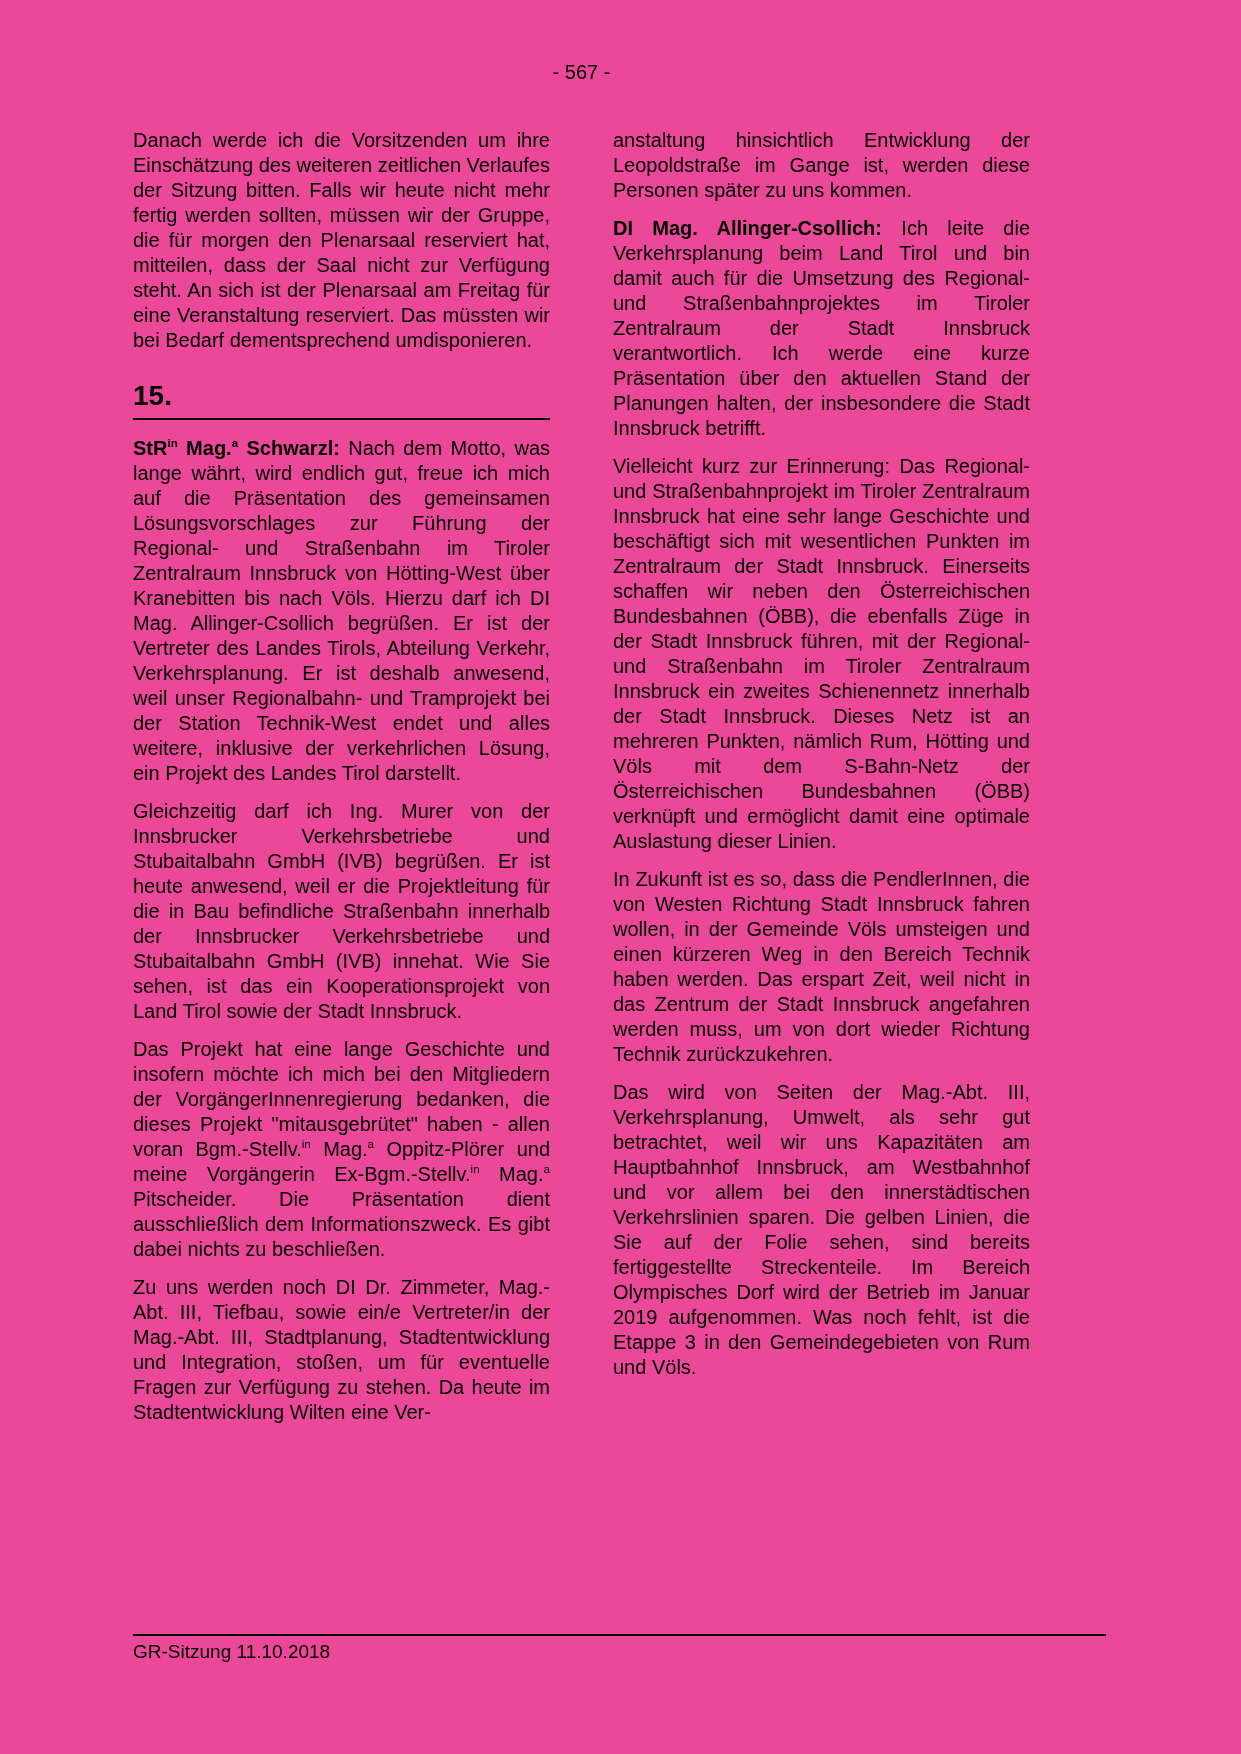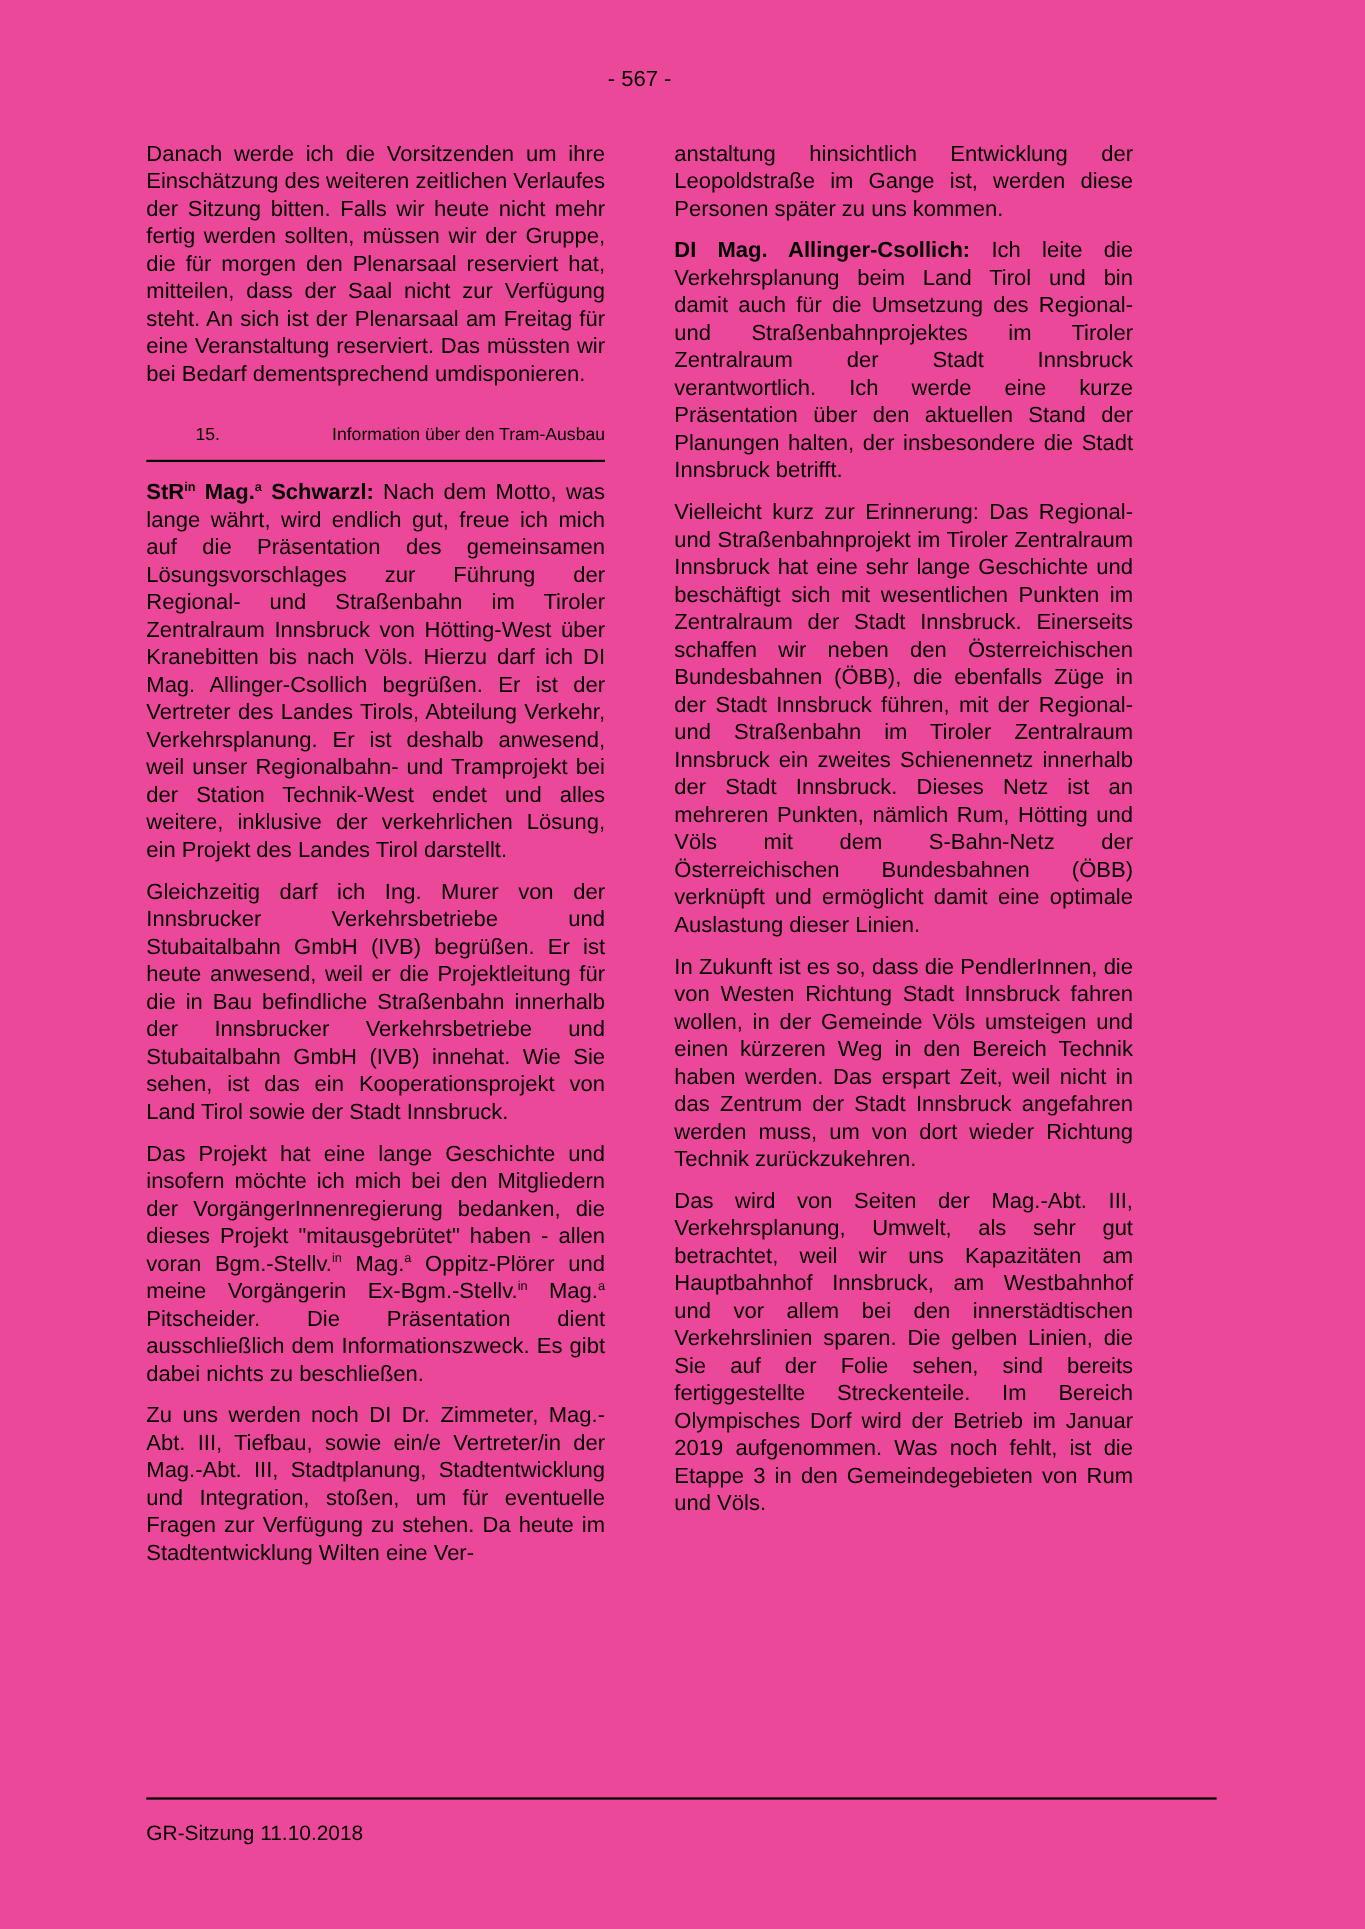--- a/index.html
+++ b/index.html
@@ -45,56 +45,54 @@
     text-align: justify;
   }
   .bold { font-weight: bold; margin-top: 16px; }
   sup.seg-sup {
     font-size: 0.58em;
     line-height: 0;
     vertical-align: super;
   }
   .heading-block {
     display: flex;
-    font-weight: normal;
-    font-size: 16px;
+    font-weight: bold;
+    font-size: 28px;
     line-height: 25px;
     border-bottom: 2px solid #000000;
     padding-bottom: 10px;
     margin: 30px 0 16px 0;
-    text-align: right;
   }
   .heading-num { flex: 0 0 67px; }
   .heading-title { flex: 1 1 auto; }
   .footer {
     position: absolute;
     left: 133px;
     top: 1634px;
     width: 973px;
     border-top: 2px solid #000000;
-    padding-top: 20px;
+    padding-top: 4px;
   }
   .footer-text {
     font-size: 19px;
     line-height: 24px;
   }
 </style>
 </head>
 <body>
 
 <div class="page">
 
   <div class="page-number">- 567 -</div>
 
   <div class="columns">
     <div class="col" id="col-0">
         <p class="para"><span>Danach werde ich die Vorsitzenden um ihre Einschätzung des weiteren zeitlichen Verlaufes der Sitzung bitten. Falls wir heute nicht mehr fertig werden sollten, müssen wir der Gruppe, die für morgen den Plenarsaal reserviert hat, mitteilen, dass der Saal nicht zur Verfügung steht. An sich ist der Plenarsaal am Freitag für eine Veranstaltung reserviert. Das müssten wir bei Bedarf dementsprechend umdisponieren.</span></p>
         <div class="heading-block">
           <span class="heading-num">15.</span>
-          <span class="heading-title">Information über den Tram-Ausbau</span>
         </div>
         <p class="para"><span class="bold">StR</span><sup class="seg-sup bold">in</sup><span class="bold"> Mag.</span><sup class="seg-sup bold">a</sup><span class="bold"> Schwarzl:</span><span> Nach dem Motto, was lange währt, wird endlich gut, freue ich mich auf die Präsentation des gemeinsamen Lösungsvorschlages zur Führung der Regional- und Straßenbahn im Tiroler Zentralraum Innsbruck von Hötting-West über Kranebitten bis nach Völs. Hierzu darf ich DI Mag. Allinger-Csollich begrüßen. Er ist der Vertreter des Landes Tirols, Abteilung Verkehr, Verkehrsplanung. Er ist deshalb anwesend, weil unser Regionalbahn- und Tramprojekt bei der Station Technik-West endet und alles weitere, inklusive der verkehrlichen Lösung, ein Projekt des Landes Tirol darstellt.</span></p>
         <p class="para"><span>Gleichzeitig darf ich Ing. Murer von der Innsbrucker Verkehrsbetriebe und Stubaitalbahn GmbH (IVB) begrüßen. Er ist heute anwesend, weil er die Projektleitung für die in Bau befindliche Straßenbahn innerhalb der Innsbrucker Verkehrsbetriebe und Stubaitalbahn GmbH (IVB) innehat. Wie Sie sehen, ist das ein Kooperationsprojekt von Land Tirol sowie der Stadt Innsbruck.</span></p>
         <p class="para"><span>Das Projekt hat eine lange Geschichte und insofern möchte ich mich bei den Mitgliedern der VorgängerInnenregierung bedanken, die dieses Projekt "mitausgebrütet" haben - allen voran Bgm.-Stellv.</span><sup class="seg-sup">in</sup><span> Mag.</span><sup class="seg-sup">a</sup><span> Oppitz-Plörer und meine Vorgängerin Ex-Bgm.-Stellv.</span><sup class="seg-sup">in</sup><span> Mag.</span><sup class="seg-sup">a</sup><span> Pitscheider. Die Präsentation dient ausschließlich dem Informationszweck. Es gibt dabei nichts zu beschließen.</span></p>
         <p class="para"><span>Zu uns werden noch DI Dr. Zimmeter, Mag.-Abt. III, Tiefbau, sowie ein/e Vertreter/in der Mag.-Abt. III, Stadtplanung, Stadtentwicklung und Integration, stoßen, um für eventuelle Fragen zur Verfügung zu stehen. Da heute im Stadtentwicklung Wilten eine Ver-</span></p>
       </div>
     <div class="col" id="col-1">
         <p class="para"><span>anstaltung hinsichtlich Entwicklung der Leopoldstraße im Gange ist, werden diese Personen später zu uns kommen.</span></p>
         <p class="para"><span class="bold">DI Mag. Allinger-Csollich:</span><span> Ich leite die Verkehrsplanung beim Land Tirol und bin damit auch für die Umsetzung des Regional- und Straßenbahnprojektes im Tiroler Zentralraum der Stadt Innsbruck verantwortlich. Ich werde eine kurze Präsentation über den aktuellen Stand der Planungen halten, der insbesondere die Stadt Innsbruck betrifft.</span></p>
         <p class="para"><span>Vielleicht kurz zur Erinnerung: Das Regional- und Straßenbahnprojekt im Tiroler Zentralraum Innsbruck hat eine sehr lange Geschichte und beschäftigt sich mit wesentlichen Punkten im Zentralraum der Stadt Innsbruck. Einerseits schaffen wir neben den Österreichischen Bundesbahnen (ÖBB), die ebenfalls Züge in der Stadt Innsbruck führen, mit der Regional- und Straßenbahn im Tiroler Zentralraum Innsbruck ein zweites Schienennetz innerhalb der Stadt Innsbruck. Dieses Netz ist an mehreren Punkten, nämlich Rum, Hötting und Völs mit dem S-Bahn-Netz der Österreichischen Bundesbahnen (ÖBB) verknüpft und ermöglicht damit eine optimale Auslastung dieser Linien.</span></p>

